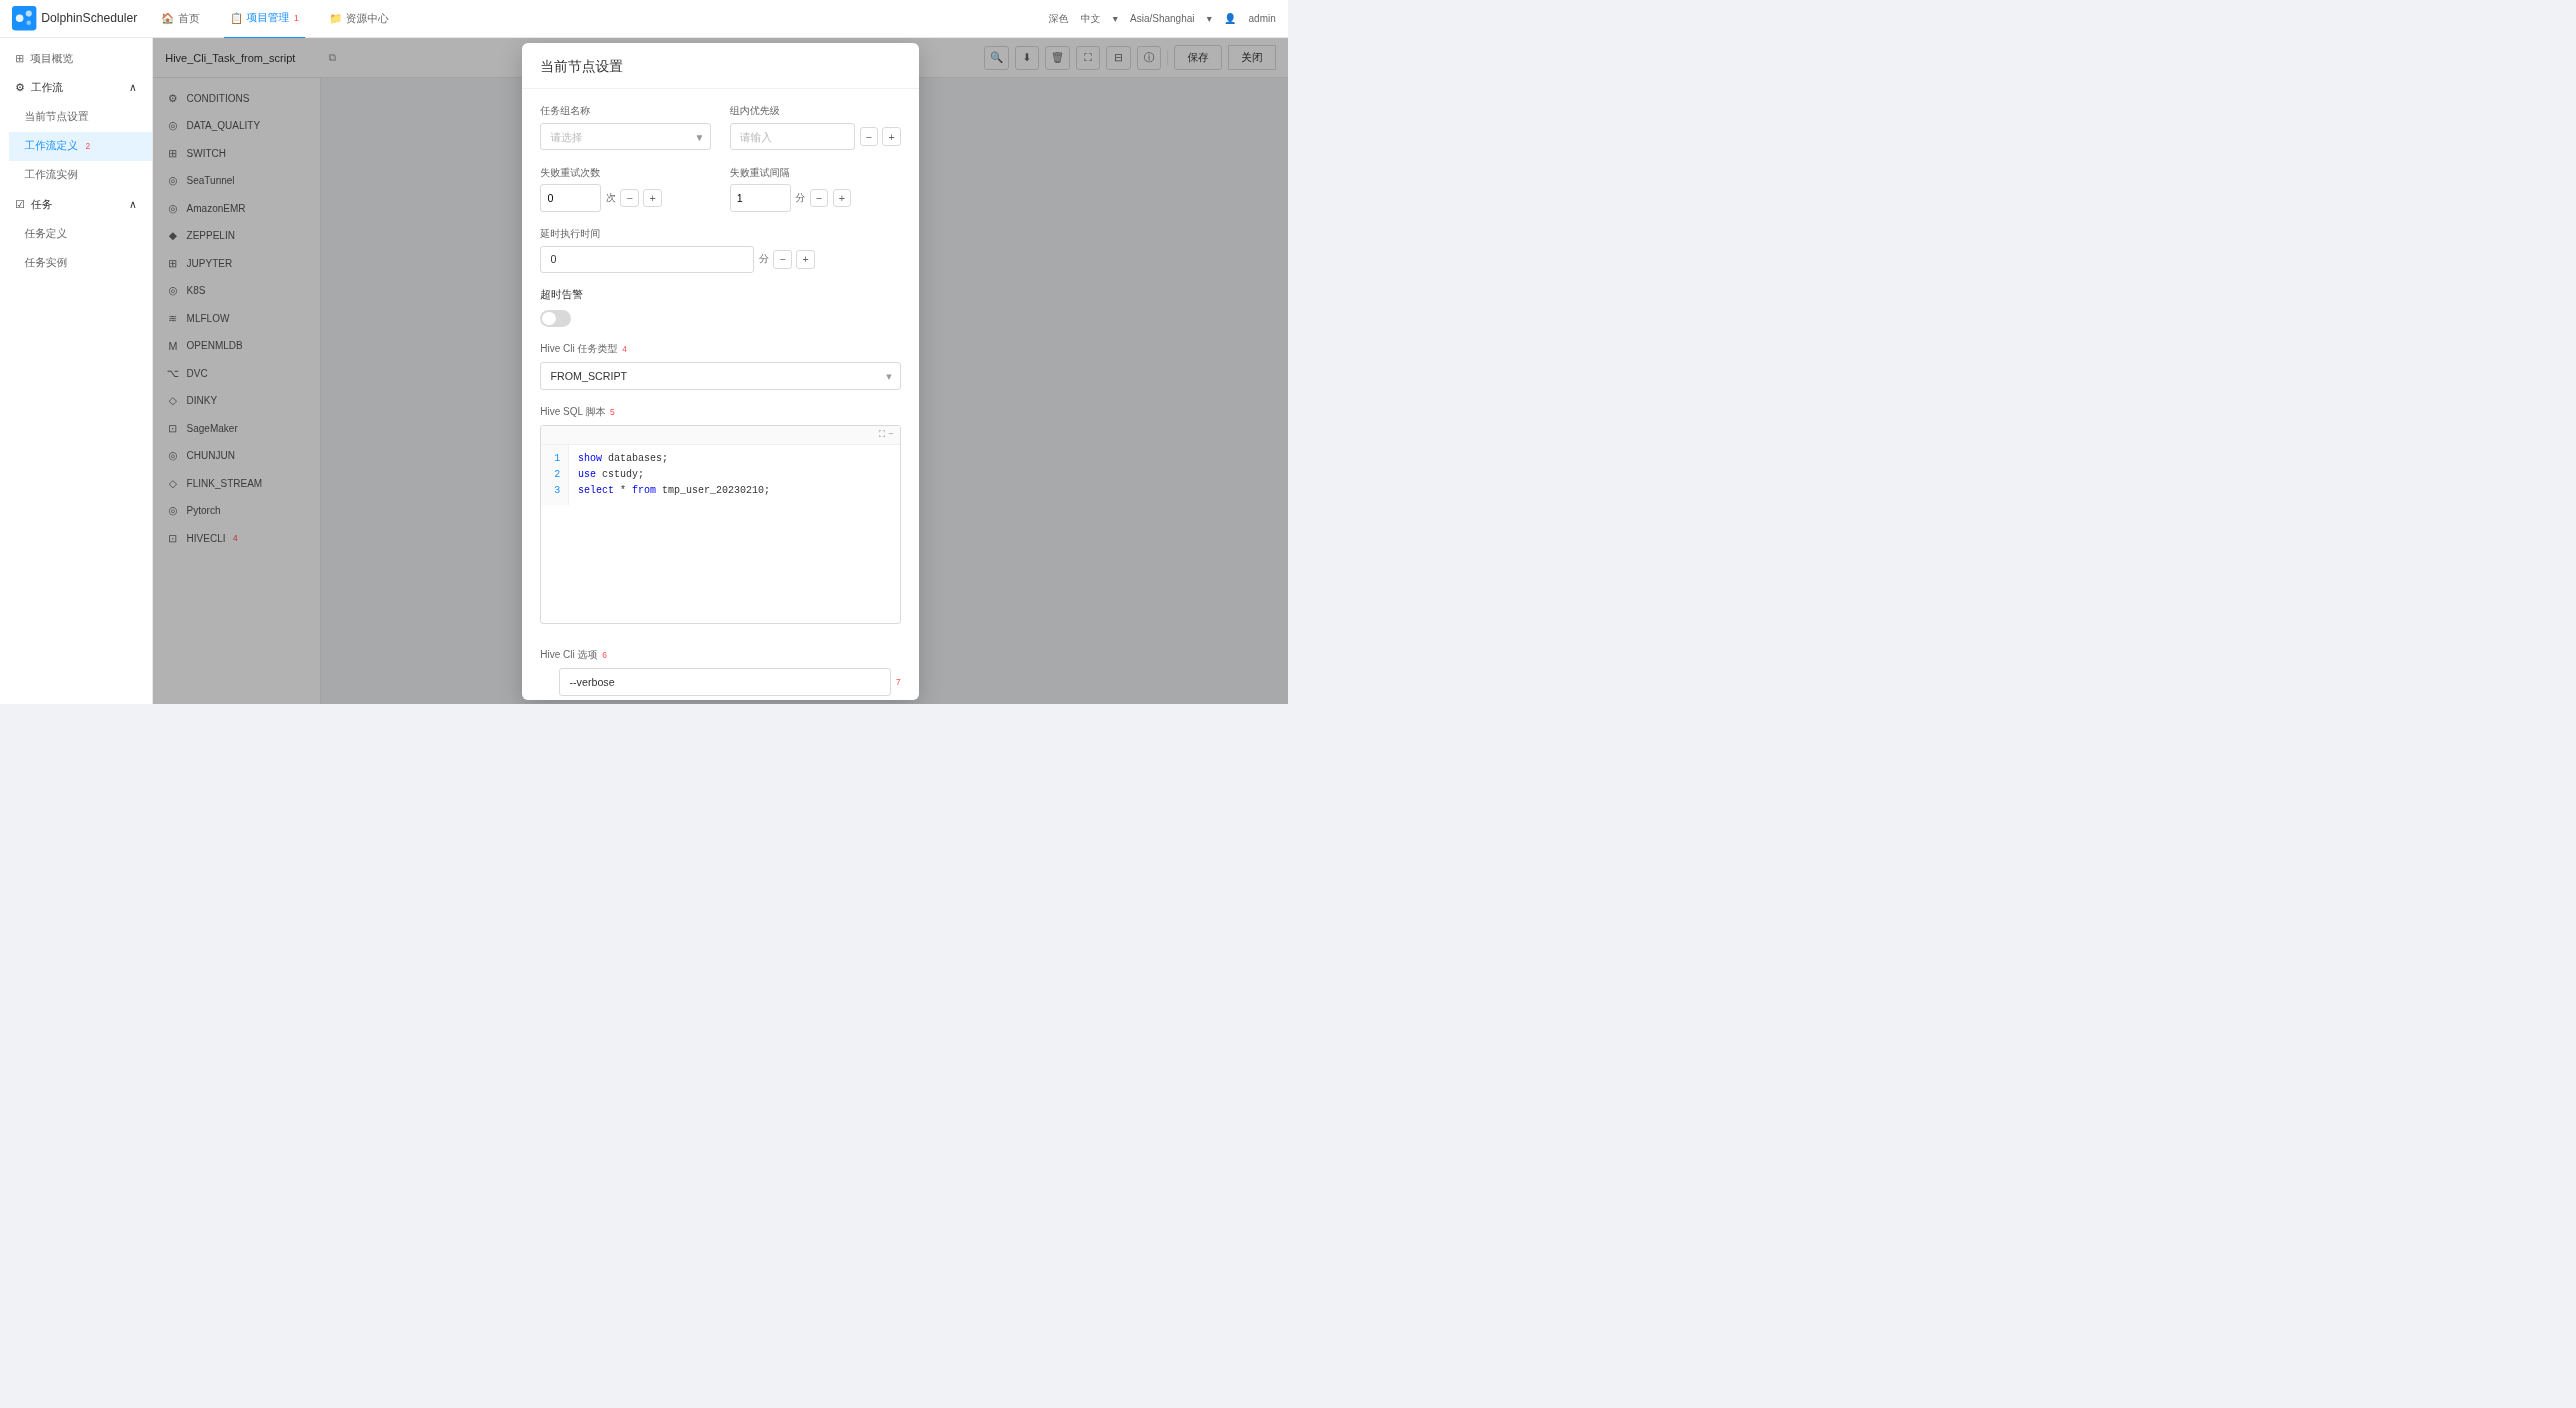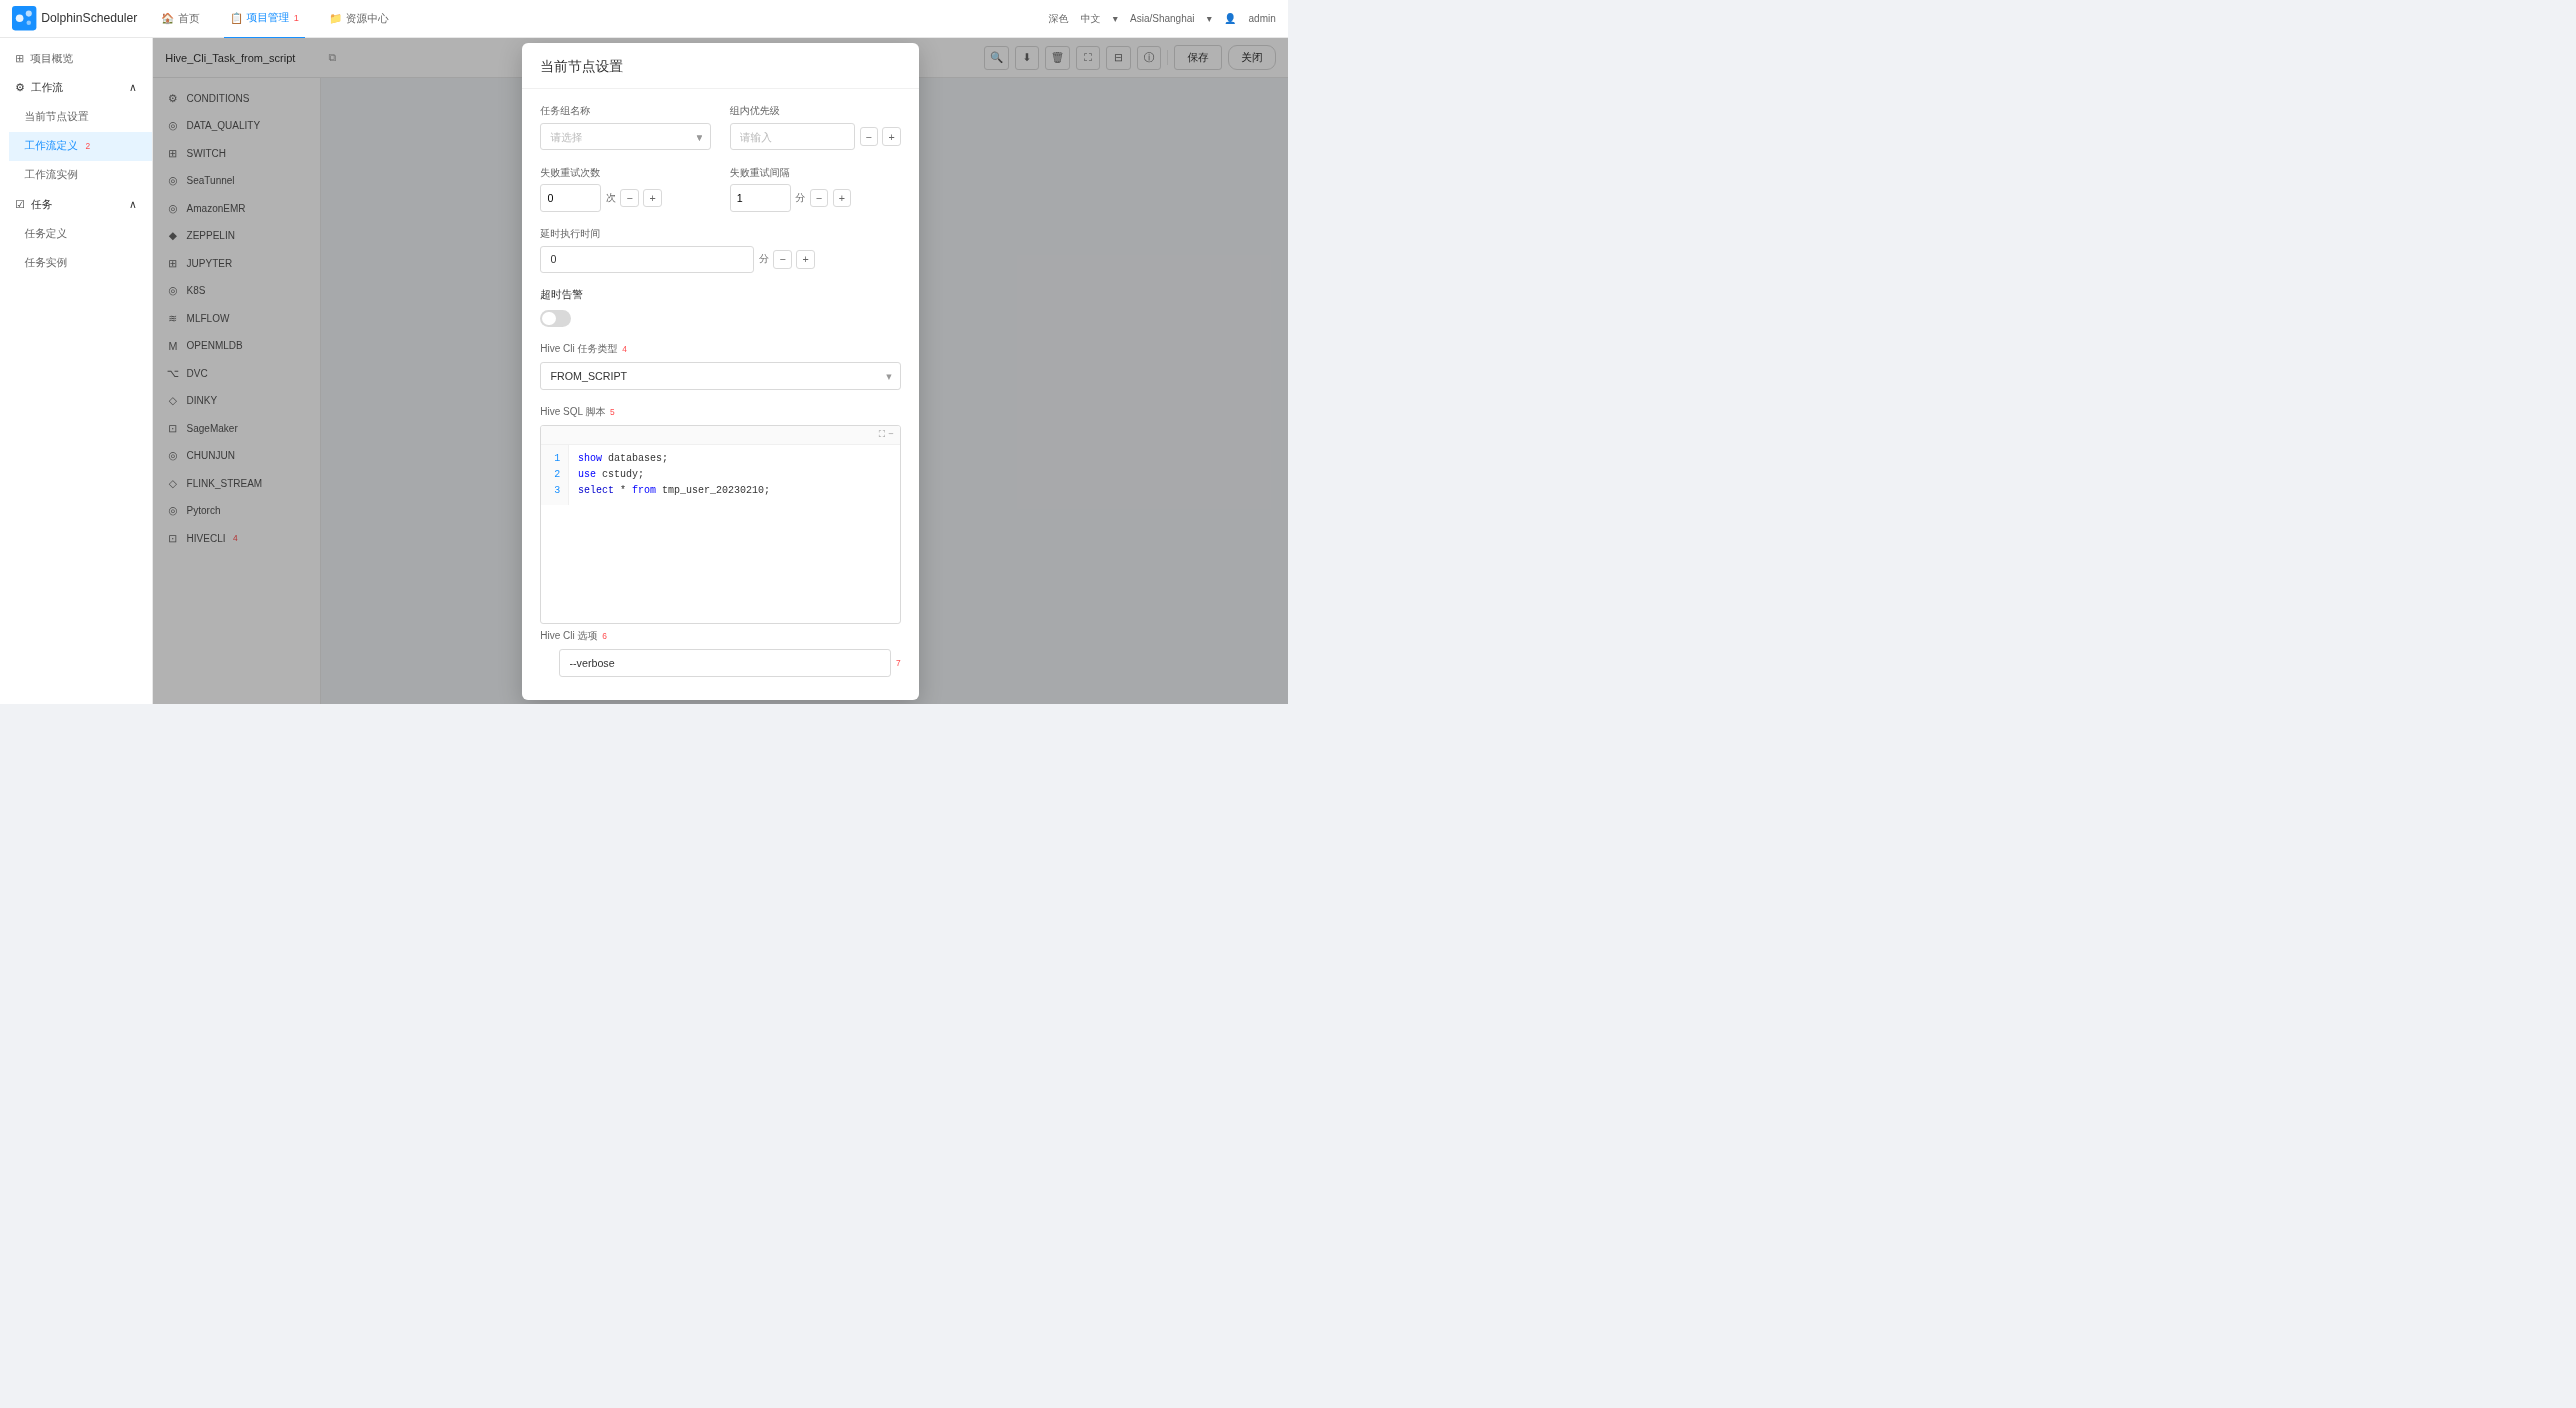--- a/index.html
+++ b/index.html
@@ -161,21 +161,21 @@
       border: 0.8px solid #d9d9d9;
       border-radius: 3.1px;
       cursor: pointer;
       color: #333;
       font-size: 10.7px;
     }
     .btn-close {
       padding: 4.6px 12.2px;
       background: #fff;
       border: 0.8px solid #d9d9d9;
-      border-radius: 9px;
+      border-radius: 1px;
       cursor: pointer;
       color: #333;
       font-size: 10.7px;
     }
 
     
     .canvas-area {
       flex: 1;
       background: #f0f2f5;
       position: relative;
@@ -650,21 +650,21 @@
               <label class="form-label">Hive Cli 任务类型</label>
               <span style="color:#ff4d4f;font-size:8.4px">4</span>
             </div>
             <div class="select-wrapper">
               <div class="select-input" style="display:flex;align-items:center;border:0.8px solid #d9d9d9;border-radius:3.1px;padding:0 27.5px 0 9.2px;height:27.5px;background:#fff;cursor:pointer">
                 <span>FROM_SCRIPT</span>
               </div>
             </div>
           </div>
 
-          <div style="margin-bottom:5px">
+          <div style="margin-bottom:24px">
             <div style="display:flex;align-items:center;gap:4.6px;margin-bottom:6.1px">
               <label class="form-label">Hive SQL 脚本</label>
               <span style="color:#ff4d4f;font-size:8.4px">5</span>
             </div>
             <div class="code-editor">
               <div class="code-editor-toolbar">
                 <span style="font-size:9.2px;color:#999;cursor:pointer">⛶</span>
                 <span style="font-size:9.2px;color:#999;cursor:pointer">−</span>
               </div>
               <div class="code-editor-body">

